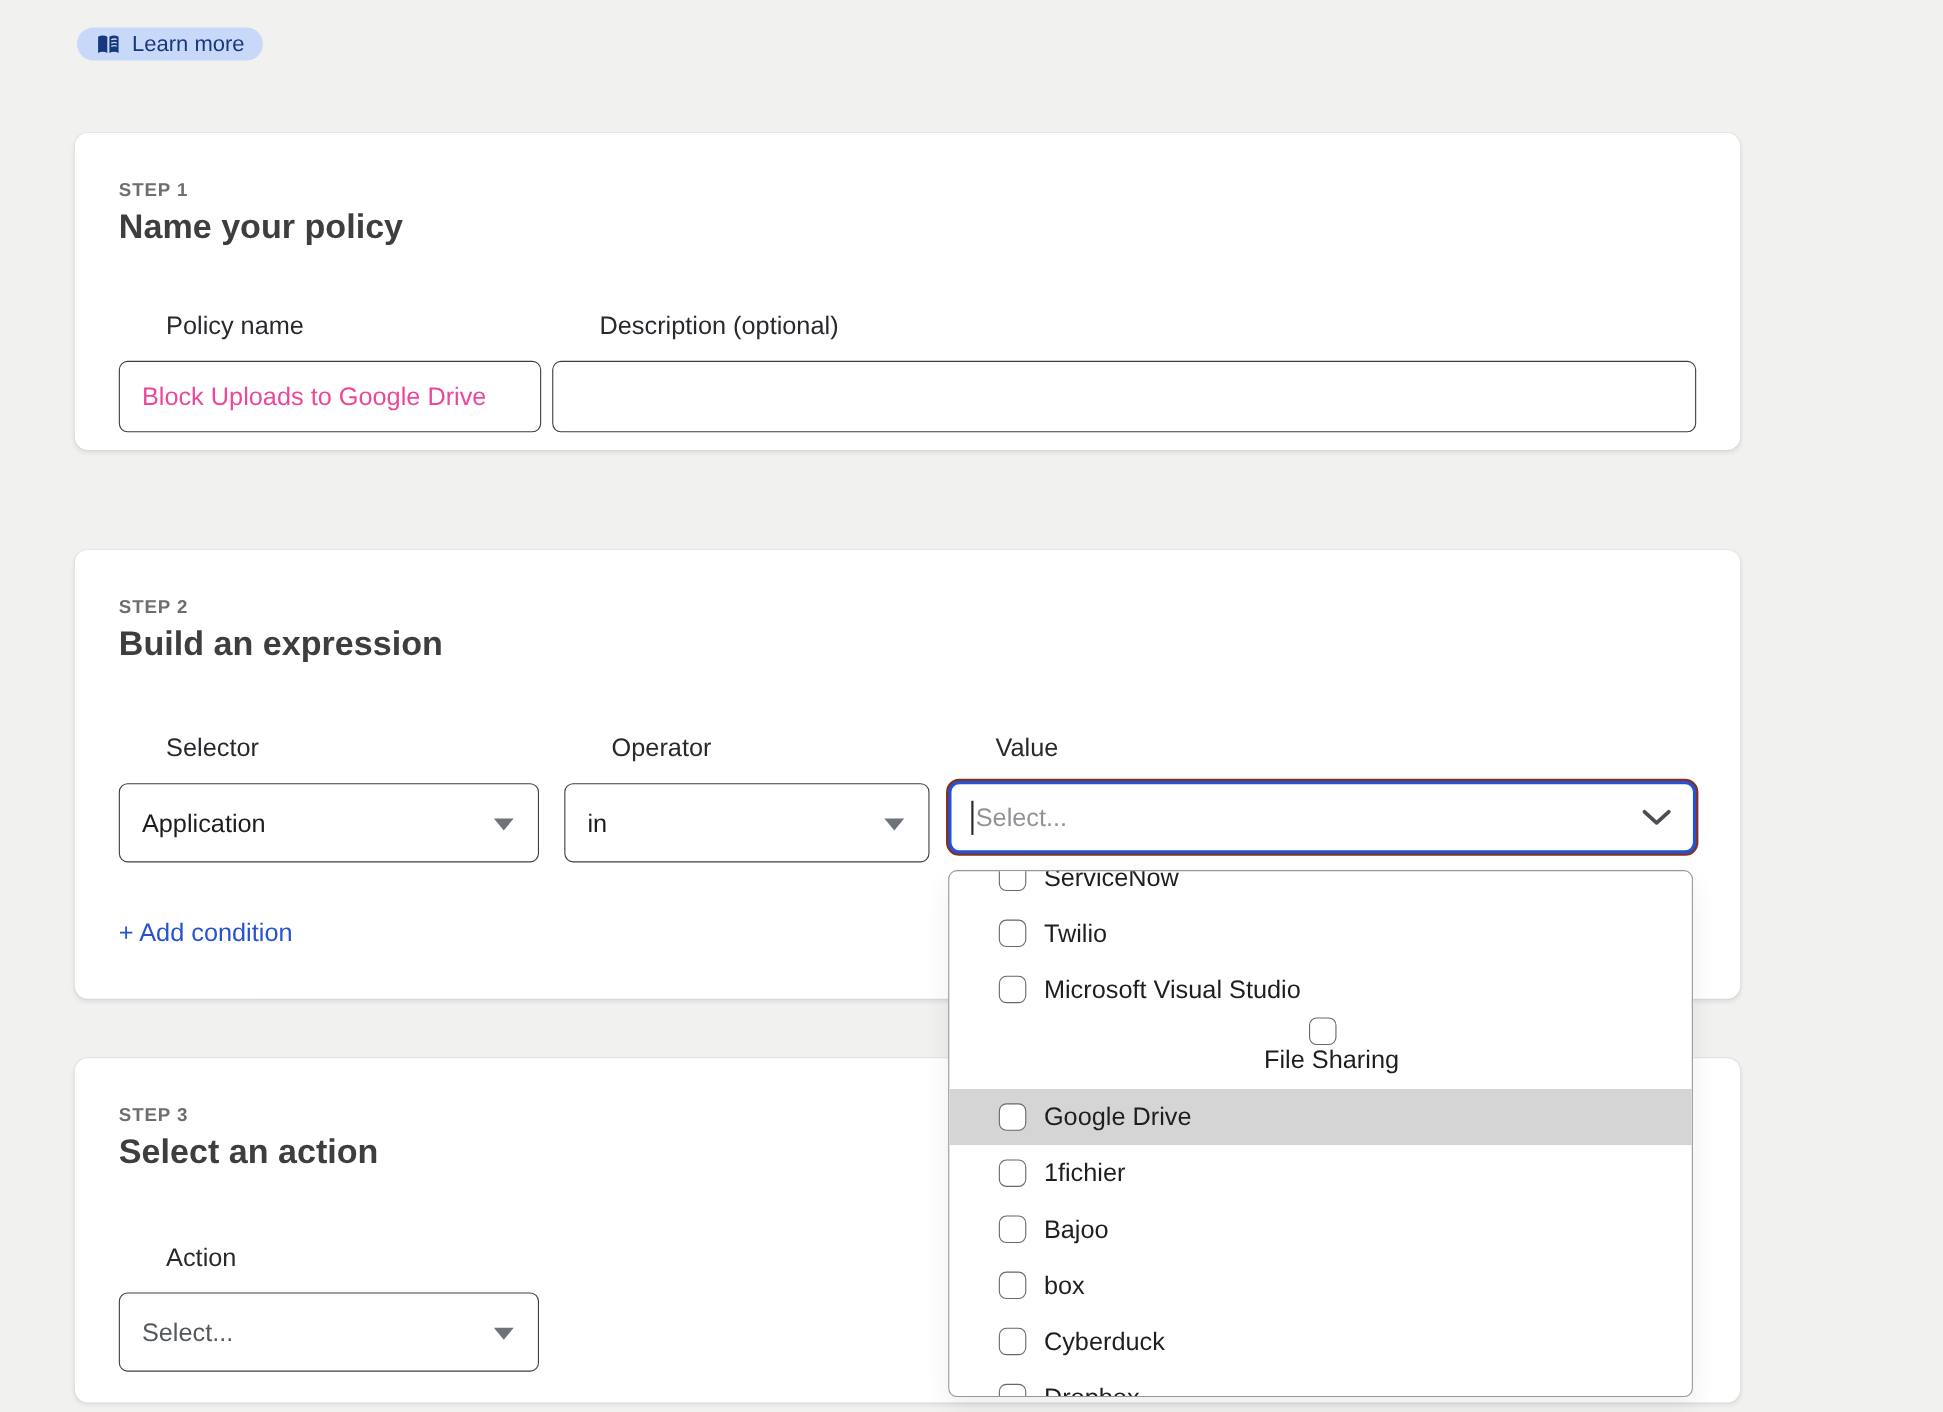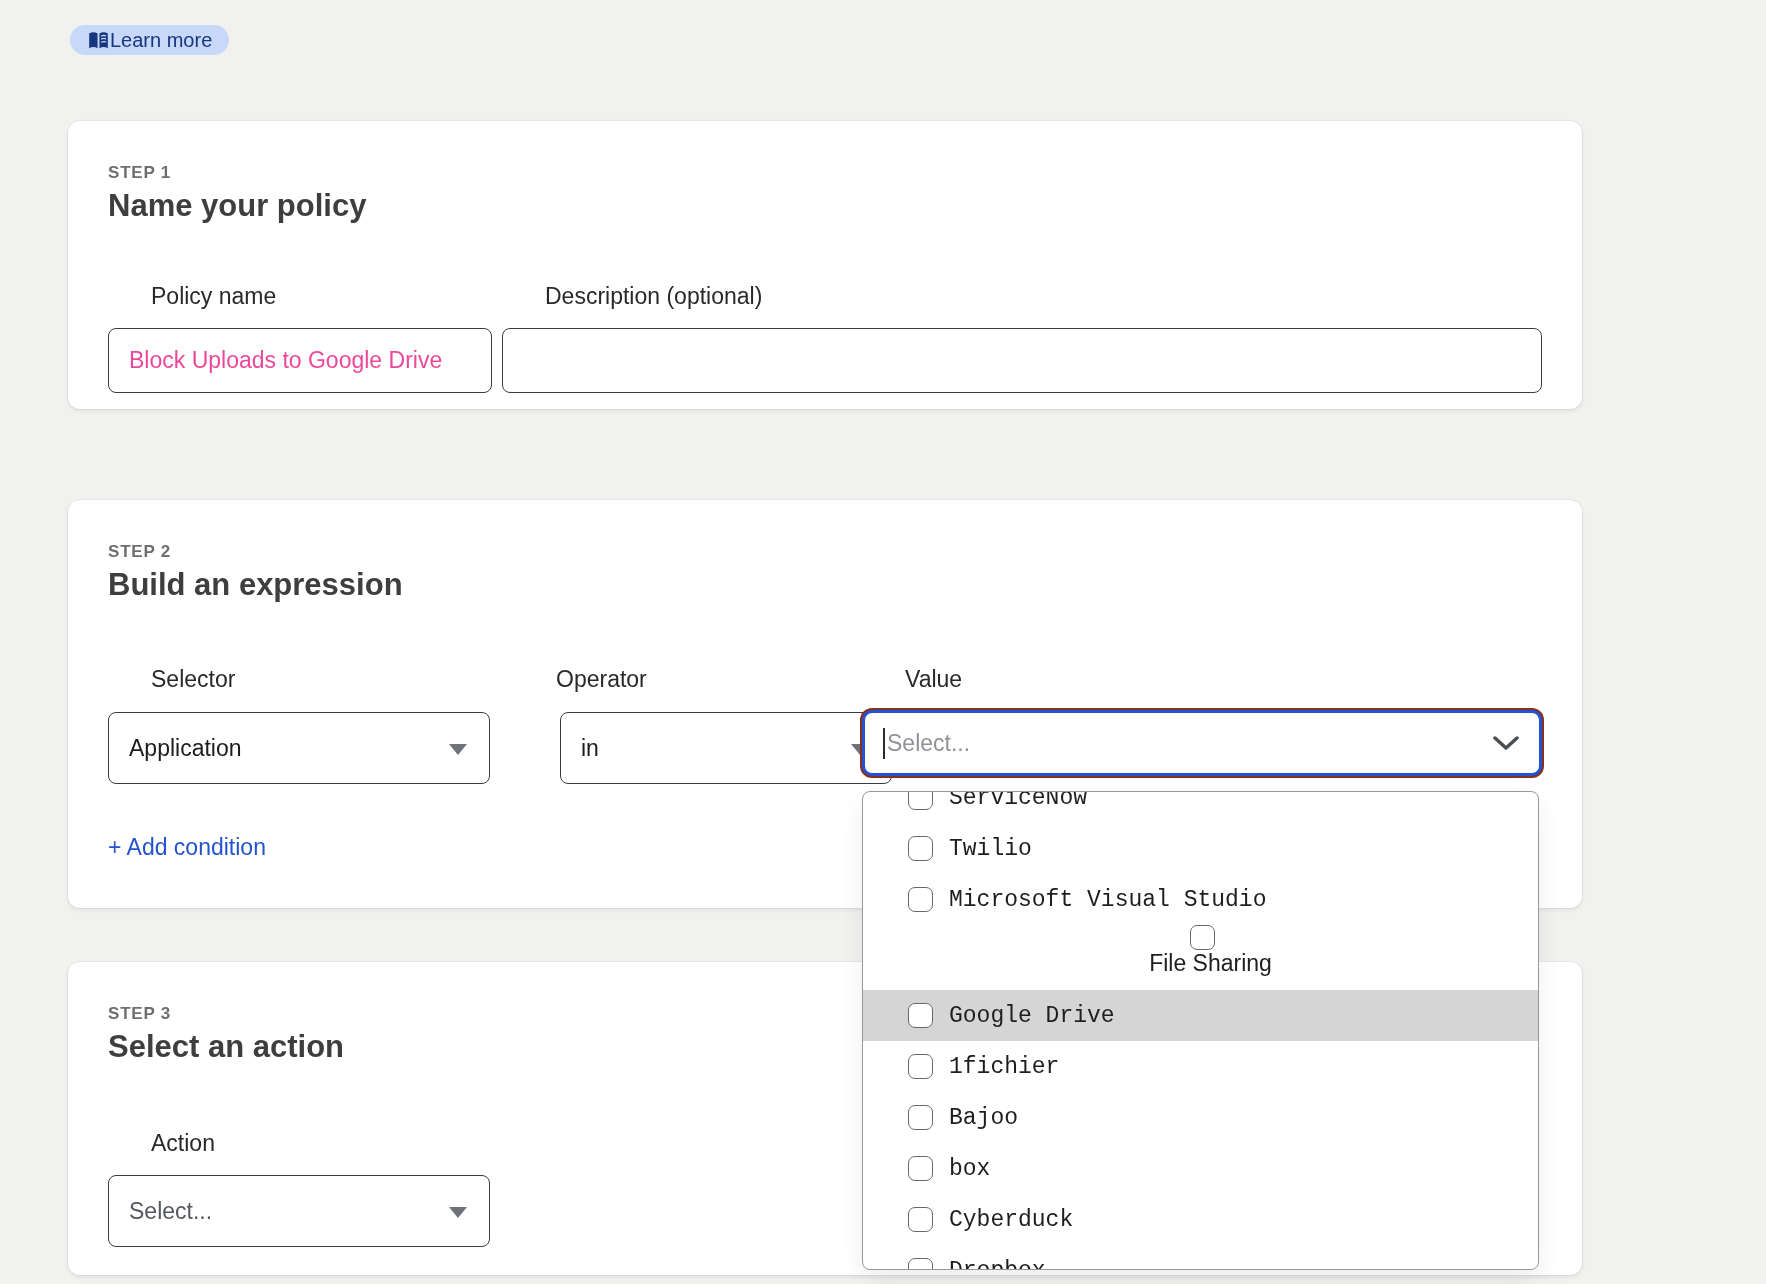--- a/index.html
+++ b/index.html
@@ -6,21 +6,21 @@
   .screen {
     position:relative; width:1766px; height:1284px; overflow:hidden;
     background:#f1f1f0;
     font-family:"Liberation Sans","DejaVu Sans",sans-serif;
     -webkit-font-smoothing:antialiased;
   }
 
   
   .learn-more {
     position:absolute; left:70px; top:25px; height:30px;
-    display:inline-flex; align-items:center; padding:0 17px;
+    display:inline-flex; align-items:center; gap:10px; padding:0 17px;
     background:#c7d8f8; color:#17377e; border:none; border-radius:15px;
     font-size:20px; font-weight:500; cursor:pointer;
     font-family:inherit;
   }
   .learn-more svg { display:block; }
 
   
   .card {
     position:absolute; left:68px; width:1514px; background:#ffffff;
     border-radius:12px;
@@ -68,21 +68,21 @@
   .lbl-desc   { left:434px; }
   .inp-policy { left:40px;  top:207px; width:384px; }
   .inp-desc   { left:434px; top:207px; width:1040px; }
 
   
   .card-step2 .f-label { top:166px; }
   .lbl-selector { left:40px; }
   .lbl-operator { left:445px; }
   .lbl-value    { left:794px; }
   .sel-selector { left:40px;  top:212px; width:382px; }
-  .sel-operator { left:445px; top:212px; width:332px;margin-left:47px; }
+  .sel-operator { left:445px; top:212px; width:332px; }
 
   .value-combobox {
     position:absolute; left:794px; top:210px; width:680px; height:66px;
     box-sizing:border-box; background:#fff;
     border:3px solid #2452d5; border-radius:10px;
     box-shadow:0 0 0 2px #86301f;
   }
   .value-combobox input {
     position:absolute; left:0; top:0; width:100%; height:100%;
     box-sizing:border-box; border:none; background:transparent;
@@ -111,21 +111,21 @@
     position:absolute; left:862px; top:791px; width:677px; height:479px;
     box-sizing:border-box; background:#fff;
     border:1.5px solid #98989b; border-radius:8px;
     overflow:hidden; z-index:5;
     box-shadow:0 10px 24px rgba(0,0,0,0.07);
   }
   .dd-row {
     height:51px; display:flex; align-items:center;
     font-size:23px; color:#1d1e20; cursor:pointer;
   }
-  .dd-row.item  { padding-left:45px;font-family:Liberation Mono, monospace; }
+  .dd-row.item  { padding-left:45px; }
   .dd-row.group { padding-left:20px;flex-direction:column; }
   .dd-row.hl      { background:#d5d5d5;margin-top:14px; }
   .dd-row.clipped { margin-top:-20px; }
   .cb {
     flex:0 0 auto; width:25px; height:25px; box-sizing:border-box;
     border:1.5px solid #64686f; border-radius:7px; background:#fff;
     margin-right:16px;
   }
 </style>
 </head>

